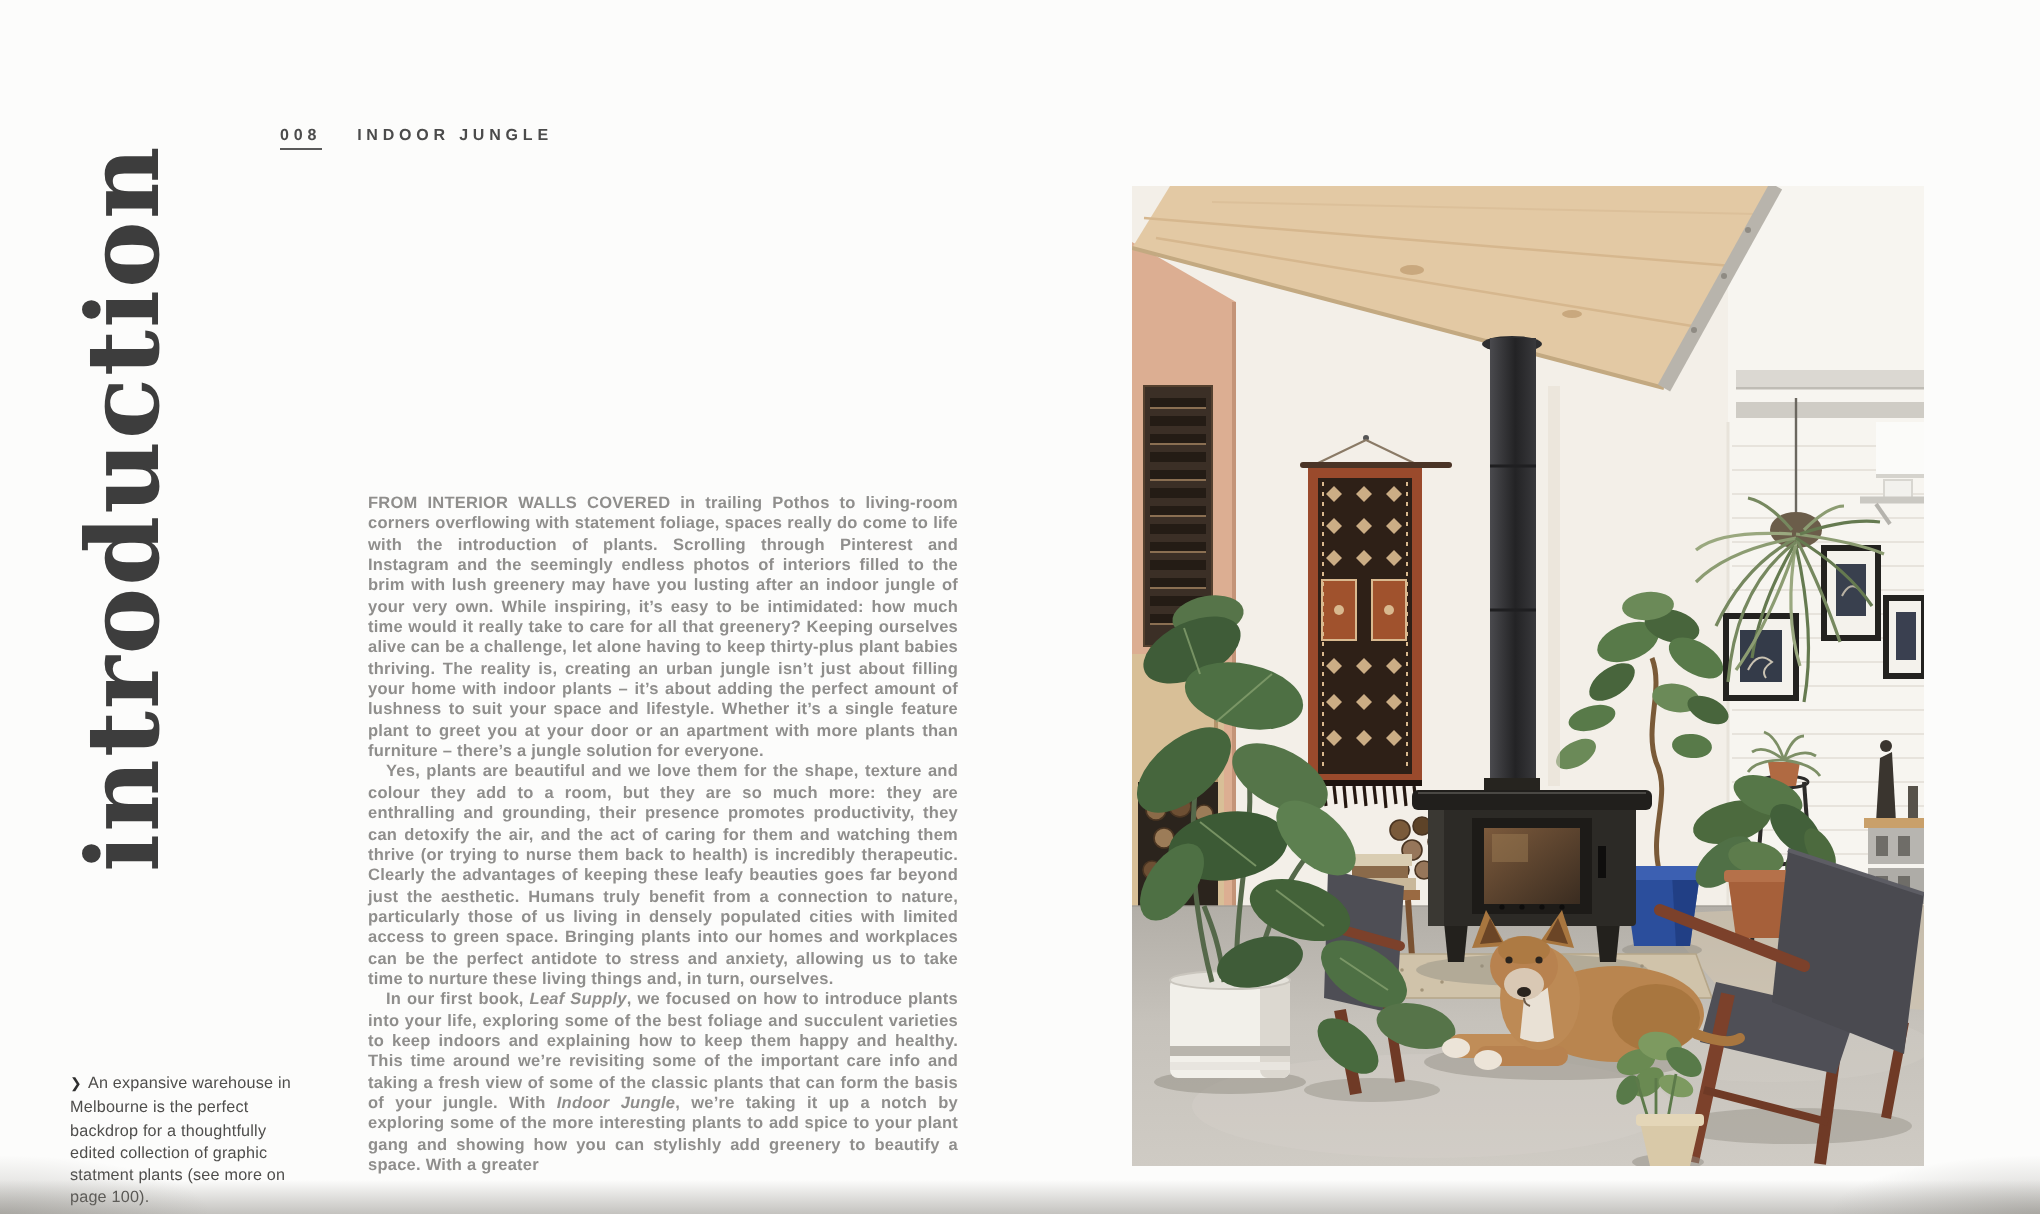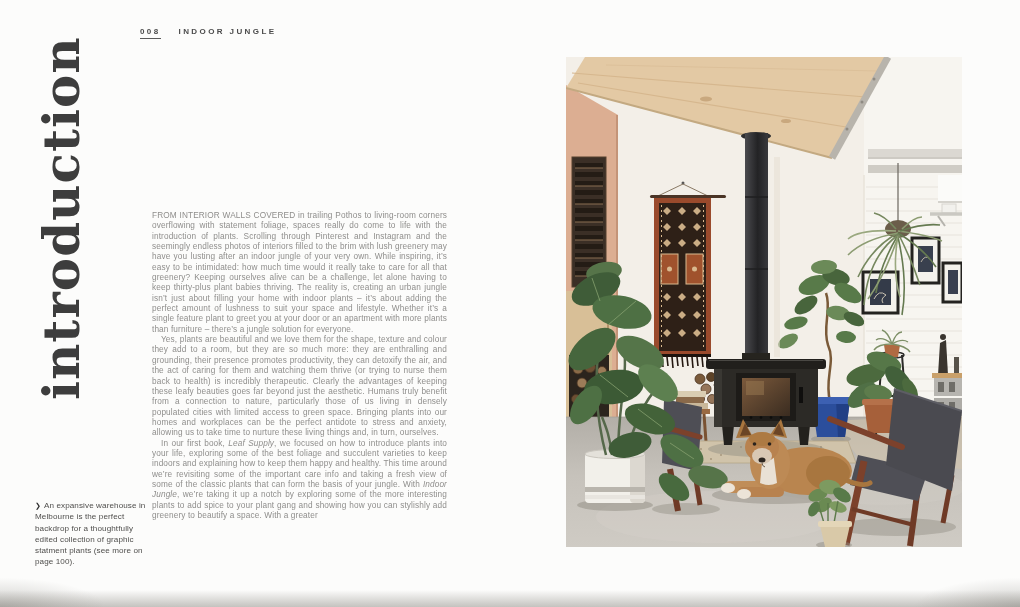--- a/index.html
+++ b/index.html
@@ -2,43 +2,43 @@
 <html><head>
 <meta charset="utf-8">
 <style>
   html,body{margin:0;padding:0;}
   body{
     width:1020px;height:607px;overflow:hidden;position:relative;
     background:#fcfcfb;
     font-family:"Liberation Sans",sans-serif;
     -webkit-font-smoothing:antialiased;
   }
-  .spread{position:absolute;inset:0;}
+  .spread{position:absolute;inset:0;margin-top:36px;}
 
   
   .runhead{
     position:absolute;left:140px;top:27px;
     font-size:8px;font-weight:700;letter-spacing:2.4px;color:#4b4b4b;
     display:flex;align-items:flex-start;
   }
   .runhead .pagenum{border-bottom:1px solid #5a5a5a;padding-bottom:2px;margin-right:18px;}
 
   
   .chapter-title{
     position:absolute;left:30px;top:60px;height:340px;margin:0;
     writing-mode:vertical-rl;transform:rotate(180deg);
     font-family:"DejaVu Serif",serif;font-weight:700;
     font-size:50px;line-height:64px;color:#3d3d3d;letter-spacing:1px;
   }
 
   
   .body-text{
-    position:absolute;left:152px;top:211px;width:295px;
+    position:absolute;left:184px;top:211px;width:295px;
     font-size:8.25px;line-height:10.35px;color:#8f8e8c;
-    text-align:justify;letter-spacing:.12px;
+    text-align:justify;letter-spacing:.12px;font-weight:bold;
   }
   .body-text p{margin:0;}
   .body-text p.indent{text-indent:9px;}
   .ital{font-style:italic;}
 
   
   .caption{
     position:absolute;left:35px;top:500px;width:121px;
     font-size:8.1px;line-height:11.3px;color:#4f4e4c;letter-spacing:.1px;
   }

